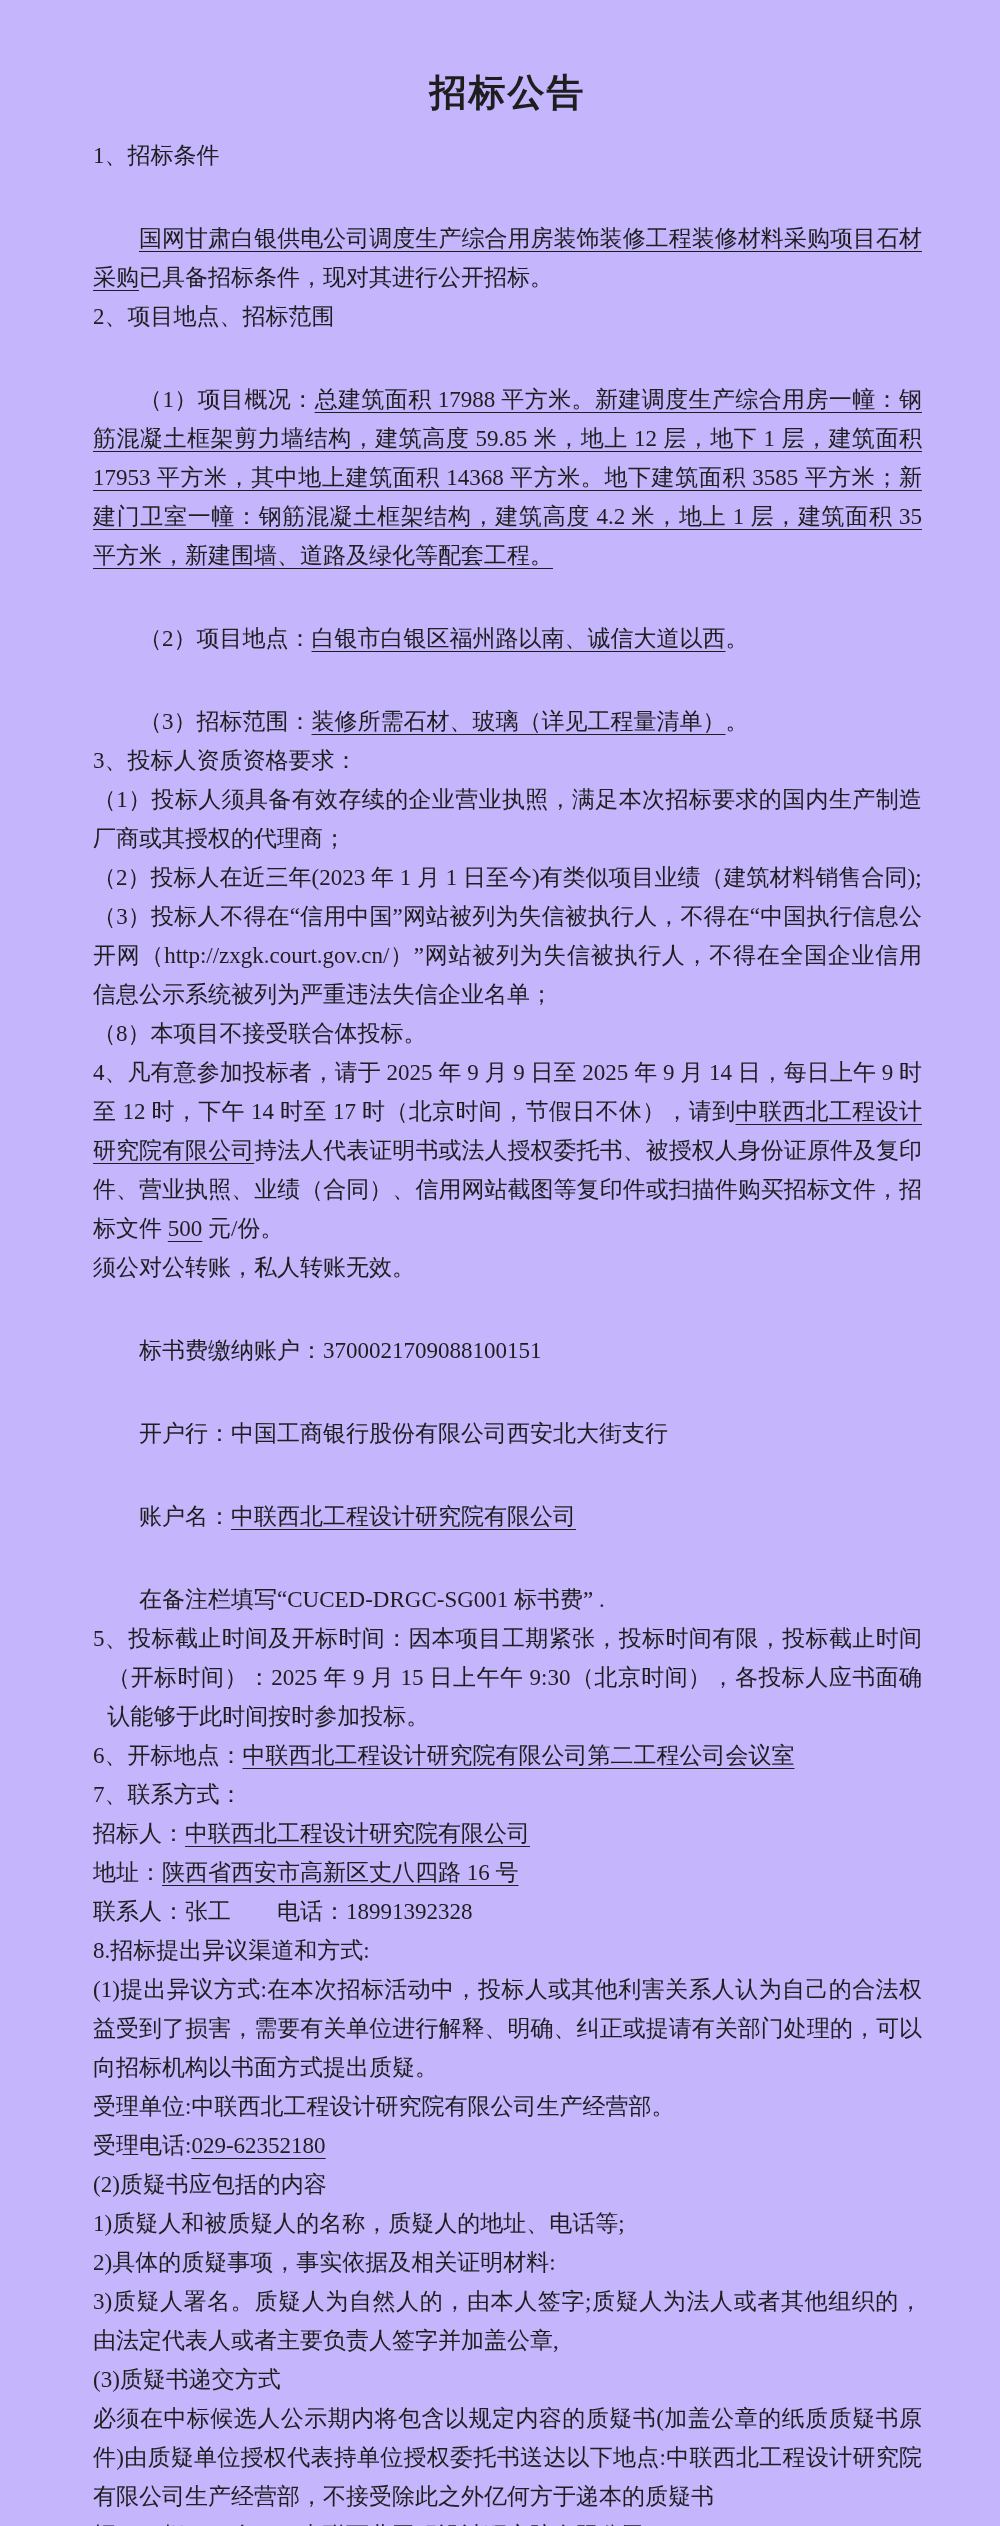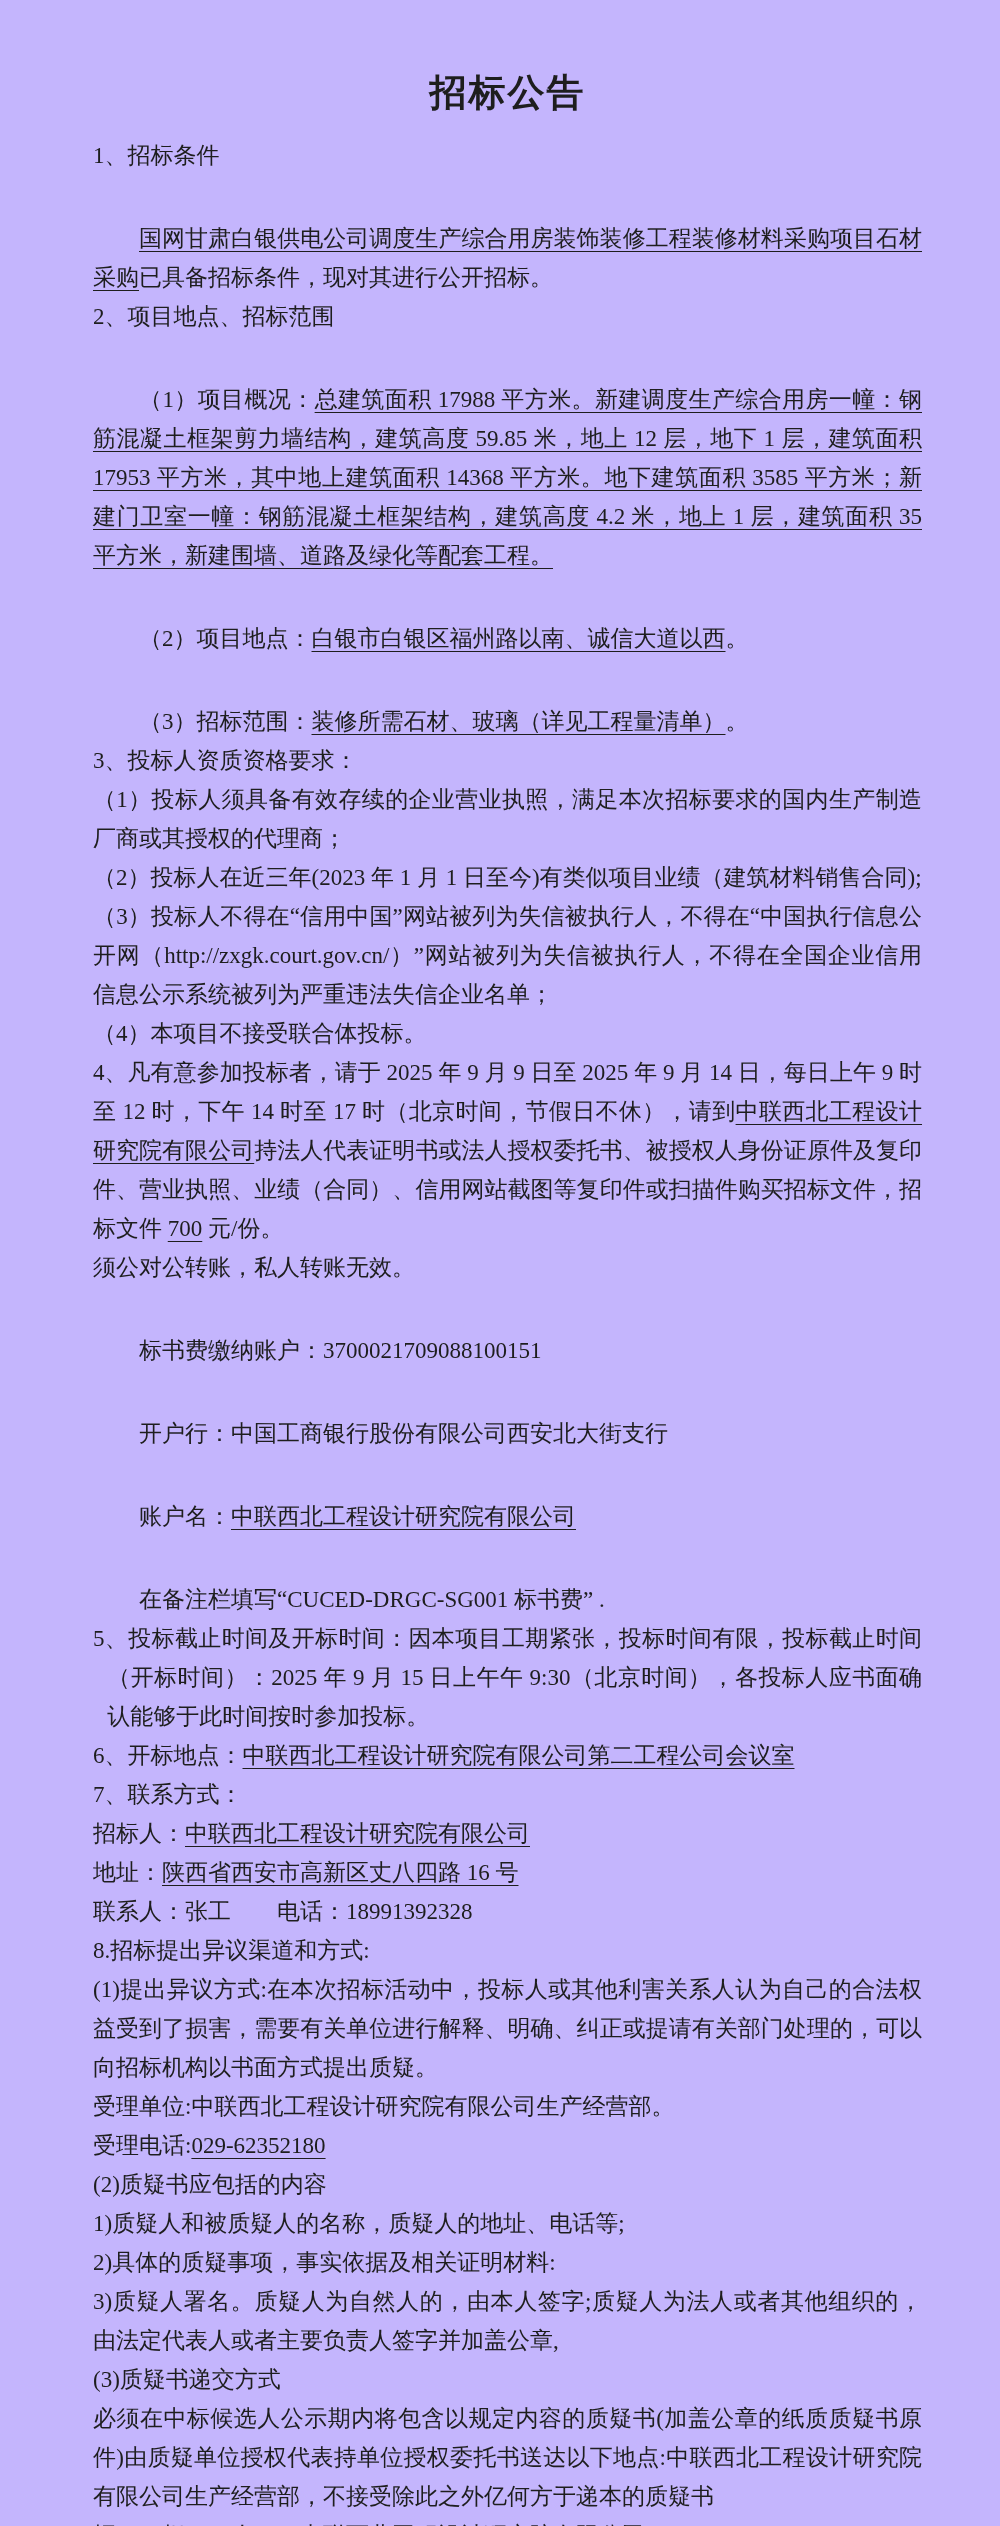--- a/index.html
+++ b/index.html
@@ -63,24 +63,24 @@
   </p>
 
   <p class="ind2">
     <span>（3）招标范围：</span><span class="u">装修所需石材、玻璃（详见工程量清单）</span><span>。</span>
   </p>
 
   <p>3、投标人资质资格要求：</p>
   <p>（1）投标人须具备有效存续的企业营业执照，满足本次招标要求的国内生产制造厂商或其授权的代理商；</p>
   <p>（2）投标人在近三年(2023 年 1 月 1 日至今)有类似项目业绩（建筑材料销售合同);</p>
   <p>（3）投标人不得在“信用中国”网站被列为失信被执行人，不得在“中国执行信息公开网（http://zxgk.court.gov.cn/）”网站被列为失信被执行人，不得在全国企业信用信息公示系统被列为严重违法失信企业名单；</p>
-  <p>（4）本项目不接受联合体投标。</p>
+  <p>（8）本项目不接受联合体投标。</p>
 
   <p>
-    <span>4、凡有意参加投标者，请于 2025 年 9 月 9 日至 2025 年 9 月 14 日，每日上午 9 时至 12 时，下午 14 时至 17 时（北京时间，节假日不休），请到</span><span class="u">中联西北工程设计研究院有限公司</span><span>持法人代表证明书或法人授权委托书、被授权人身份证原件及复印件、营业执照、业绩（合同）、信用网站截图等复印件或扫描件购买招标文件，招标文件 </span><span class="u">700</span><span> 元/份。</span>
+    <span>4、凡有意参加投标者，请于 2025 年 9 月 9 日至 2025 年 9 月 14 日，每日上午 9 时至 12 时，下午 14 时至 17 时（北京时间，节假日不休），请到</span><span class="u">中联西北工程设计研究院有限公司</span><span>持法人代表证明书或法人授权委托书、被授权人身份证原件及复印件、营业执照、业绩（合同）、信用网站截图等复印件或扫描件购买招标文件，招标文件 </span><span class="u">500</span><span> 元/份。</span>
   </p>
 
   <p>须公对公转账，私人转账无效。</p>
   <p class="ind2">标书费缴纳账户：3700021709088100151</p>
 
   <p class="ind2">开户行：中国工商银行股份有限公司西安北大街支行</p>
 
   <p class="ind2">
     <span>账户名：</span><span class="u">中联西北工程设计研究院有限公司</span>
   </p>

